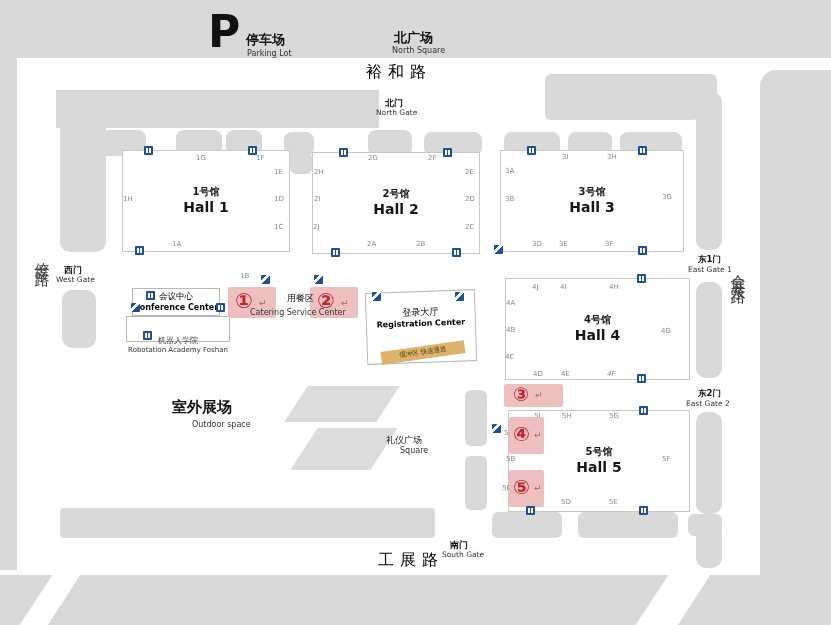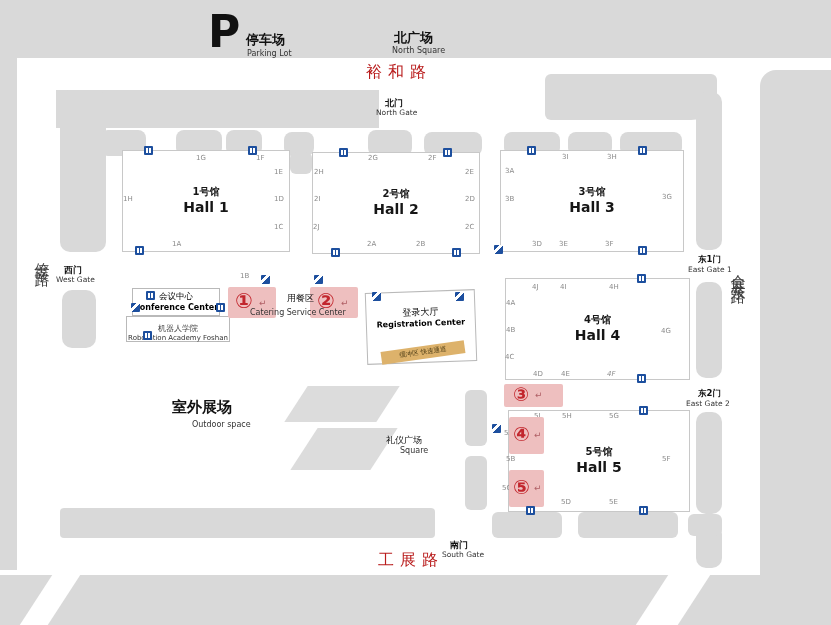--- a/index.html
+++ b/index.html
@@ -15,21 +15,21 @@
   .ic{position:absolute;width:9px;height:9px;background:#1d4f9e;border-radius:1px;z-index:5;}
   .ic-wc::after{content:"";position:absolute;left:2px;top:2px;width:2px;height:5px;background:#fff;
                 box-shadow:3px 0 0 #fff;}
   .ic-esc::after{content:"";position:absolute;left:0;top:0;width:9px;height:9px;
                  background:linear-gradient(135deg,transparent 0 32%,#fff 32% 55%,transparent 55%);}
   .lb{position:absolute;z-index:6;color:#111;white-space:nowrap;}
   .b{font-weight:bold}
   .sm{font-size:8px;color:#333}
   .xs{font-size:7.5px;color:#333}
   .gatelb{font-size:9px;font-weight:bold;color:#111}
-  .roadlb{font-size:16px;letter-spacing:6px;color:#b91c1c;}
+  .roadlb{font-size:16px;letter-spacing:6px;color:#000000;}
   .vroad{position:absolute;writing-mode:vertical-rl;text-orientation:upright;letter-spacing:5px;
          font-size:15px;color:#3d3d3d;z-index:3;}
   .wbox{position:absolute;background:#fff;border:1px solid #b9b9b9;z-index:4;text-align:center;}
   .pbox{position:absolute;background:#eebfbf;border-radius:2px;z-index:4;}
   .mnum{position:absolute;z-index:7;color:#c2262d;font-weight:bold;line-height:1;}
   .marrow{position:absolute;z-index:7;color:#b06066;font-size:9px;line-height:1;}
   .skew{transform:skewX(-33deg);}
   .white{background:#fff;}
   .plaza{background:#dcdcdc;}
 </style>
@@ -126,21 +126,21 @@
       <span class="cn">5号馆</span>
       <span class="en">Hall 5</span>
     </div>
   </div>
 
   <div class="wbox" style="left:132px;top:288px;width:86px;height:26px">
     <div style="font-size:8.5px;margin-top:2px">会议中心</div>
     <div style="font-size:8px;font-weight:bold">Conference Center</div>
   </div>
   <div class="wbox" style="left:126px;top:316px;width:102px;height:24px">
-    <div style="font-size:8px;color:#444;margin-top:6px">机器人学院</div>
+    <div style="font-size:8px;color:#444;margin-top:18px">机器人学院</div>
     <div style="font-size:7px;color:#333">Robotation Academy Foshan</div>
   </div>
   <div class="wbox" style="left:366px;top:291px;width:108px;height:70px;transform:rotate(-2deg)">
     <div style="font-size:9px;margin-top:14px">登录大厅</div>
     <div style="font-size:8px;font-weight:bold">Registration Center</div>
   </div>
   <div style="position:absolute;left:381px;top:346px;width:84px;height:13px;background:#ddb26b;z-index:5;
               transform:rotate(-8deg);display:flex;align-items:center;justify-content:center">
     <span style="font-size:6.5px;color:#4a3a14;white-space:nowrap">缓冲区  快速通道</span>
   </div>

